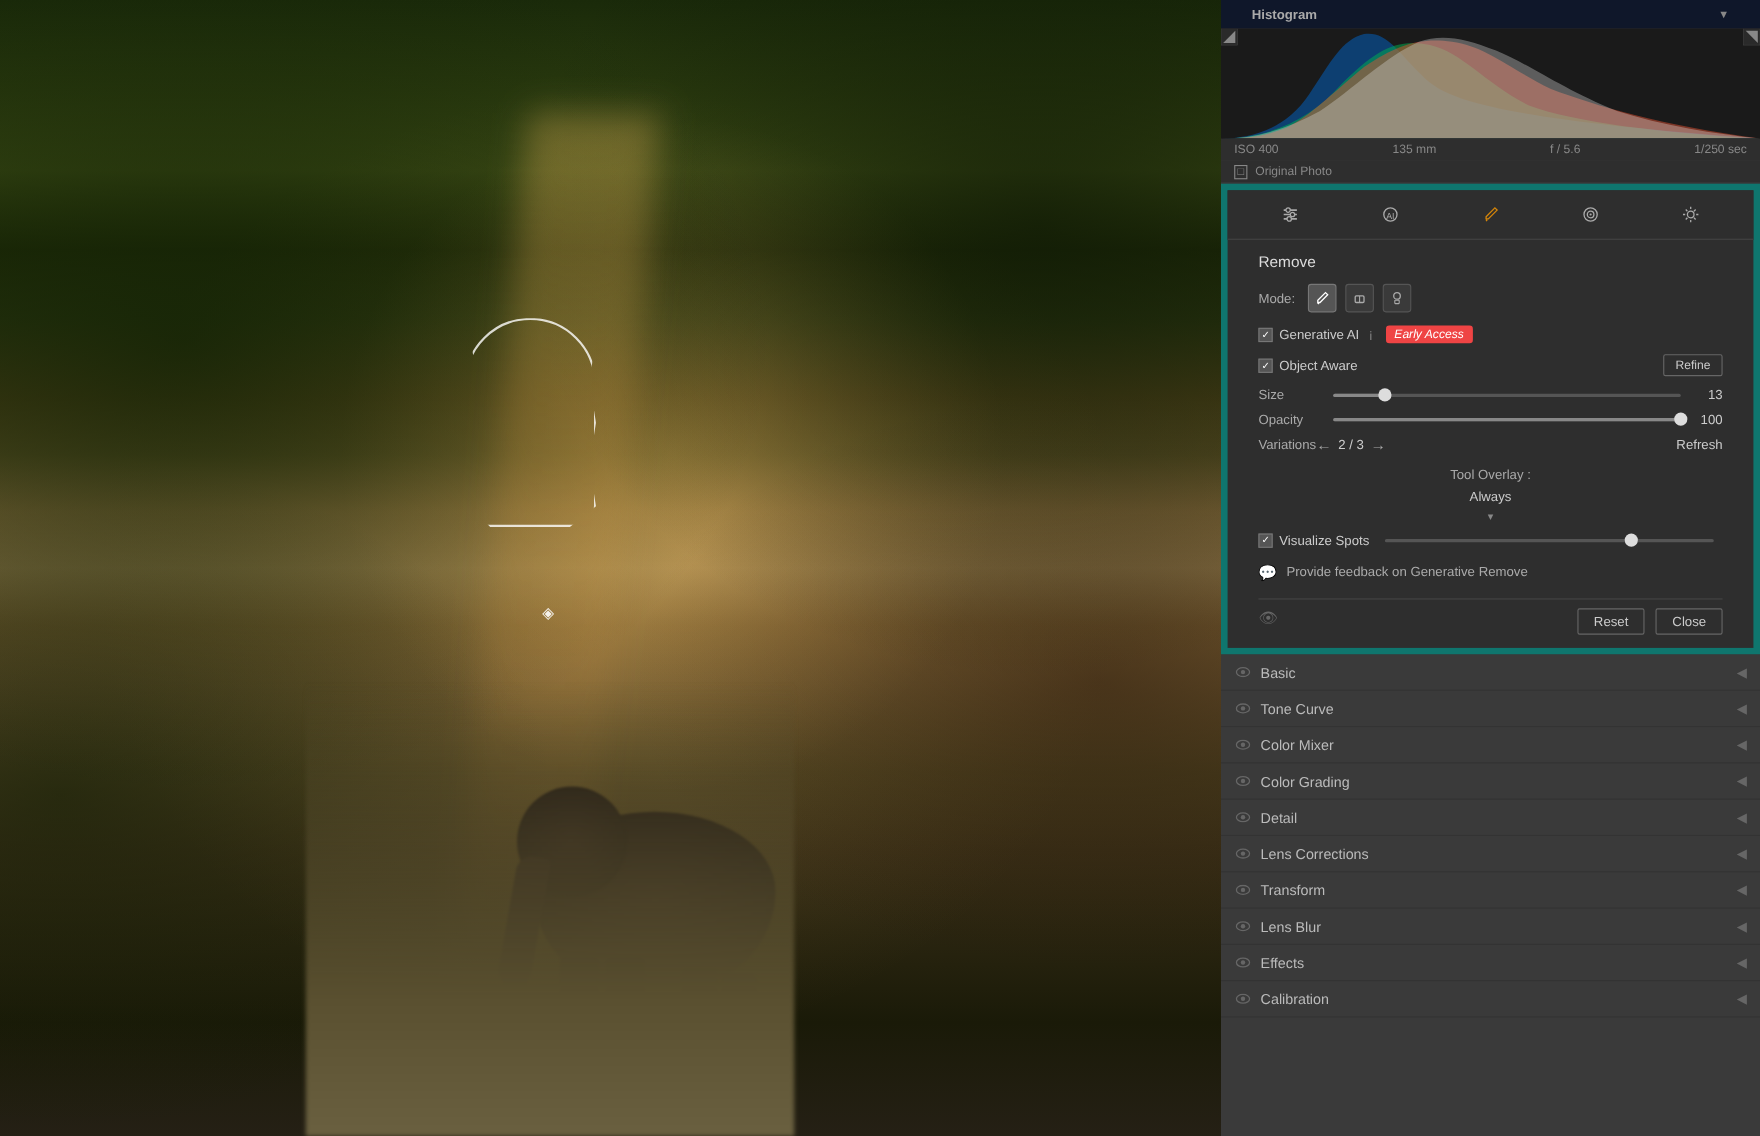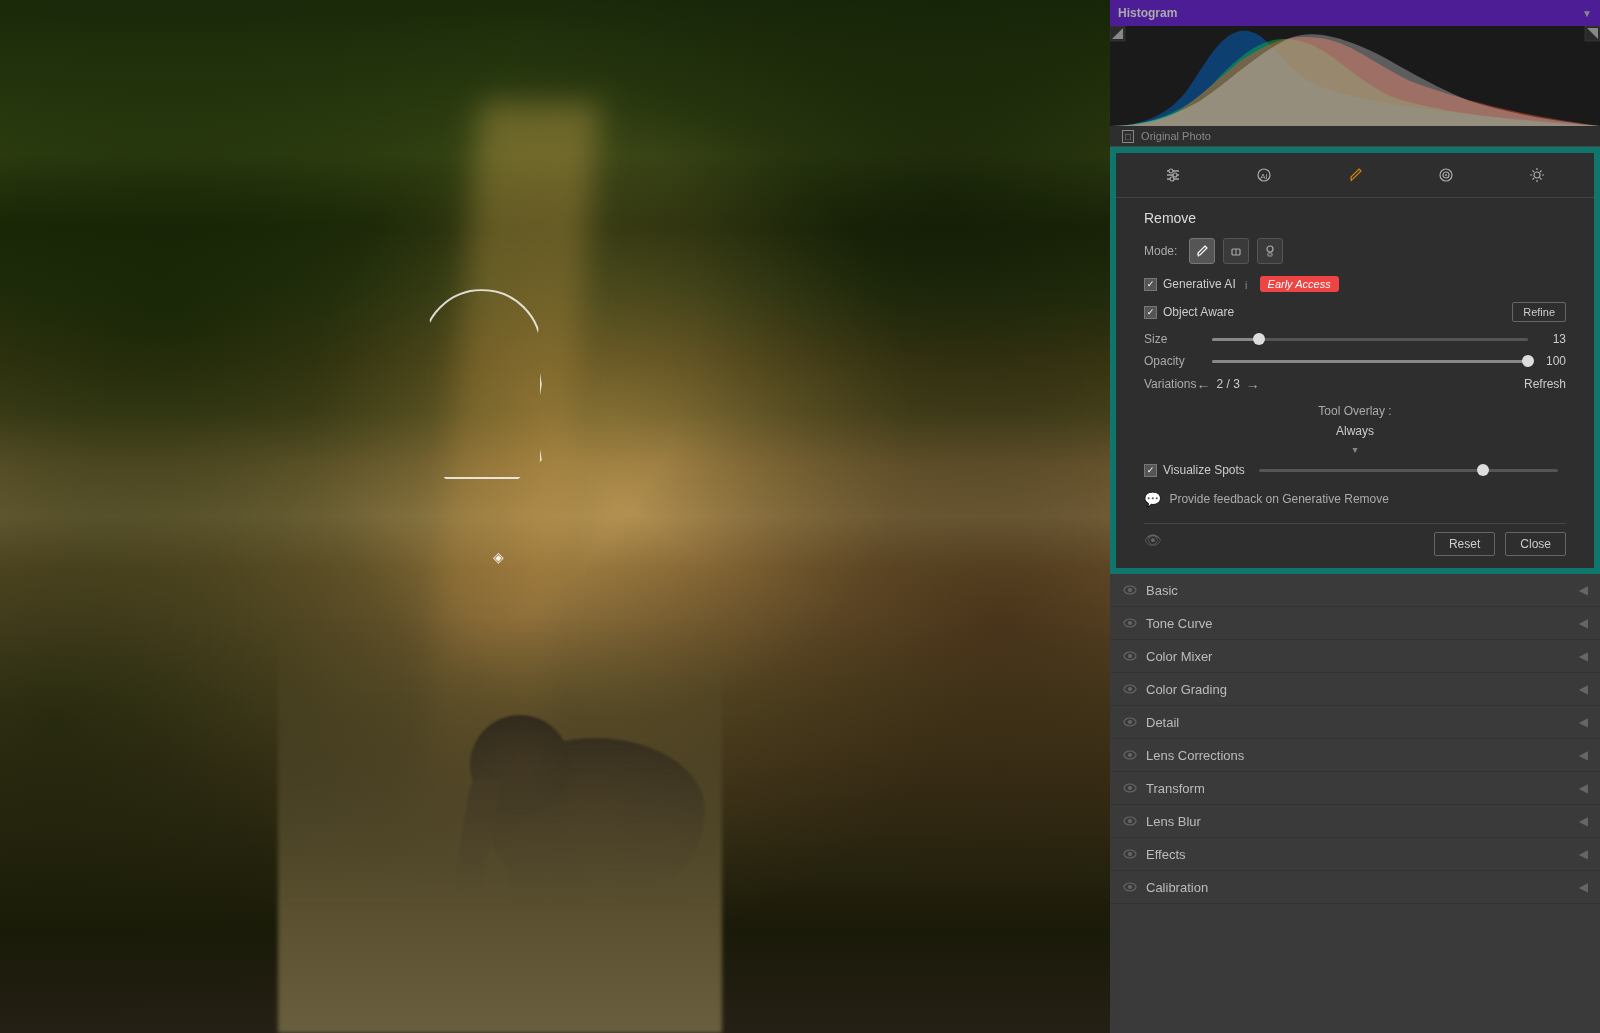--- a/index.html
+++ b/index.html
@@ -119,22 +119,22 @@
     
     .histogram-section {
       background: #3a3a3a;
       padding: 0;
     }
 
     .histogram-header {
       display: flex;
       justify-content: space-between;
       align-items: center;
-      padding: 6px 8px;
-      background: #4c1d95;
+      padding: 6px 28px;
+      background: #0f172a;
     }
 
     .histogram-title {
       color: #aaa;
       font-size: 12px;
       font-weight: bold;
     }
 
     .histogram-canvas {
       height: 100px;
@@ -597,20 +597,26 @@
         <polygon points="477,2 488,2 488,13" fill="#888"></polygon>
 
         <path d="M 0,100 C 30,100 60,90 80,60 C 100,30 110,10 130,5 C 150,2 160,20 180,40 C 200,60 220,80 490,100 Z" fill="rgba(0,100,200,0.5)"></path>
 
         <path d="M 0,100 C 40,100 80,85 110,50 C 140,20 160,8 190,15 C 220,22 240,50 280,70 C 320,85 400,95 490,100 Z" fill="rgba(0,180,80,0.5)"></path>
 
         <path d="M 0,100 C 20,100 40,98 60,90 C 80,80 100,60 130,35 C 160,15 180,8 210,12 C 240,16 260,35 300,55 C 340,70 400,88 490,100 Z" fill="rgba(220,80,50,0.5)"></path>
 
         <path d="M 0,100 C 30,100 60,92 90,75 C 120,55 150,25 180,12 C 200,5 220,8 250,20 C 280,32 310,55 360,75 C 400,88 450,96 490,100 Z" fill="rgba(220,220,220,0.35)"></path>
       </svg>
+    </div>
+    <div class="histogram-info">
+      <span>ISO 400</span>
+      <span>135 mm</span>
+      <span>f / 5.6</span>
+      <span>1/250 sec</span>
     </div>
     <div class="original-photo-row">
       <span style="margin-right:4px; font-size:10px; border:1px solid #888; padding:0 2px; color:#888;">□</span>
       <span>Original Photo</span>
     </div>
   </div>
 
   <div class="remove-panel">
 
     <div class="panel-toolbar">

